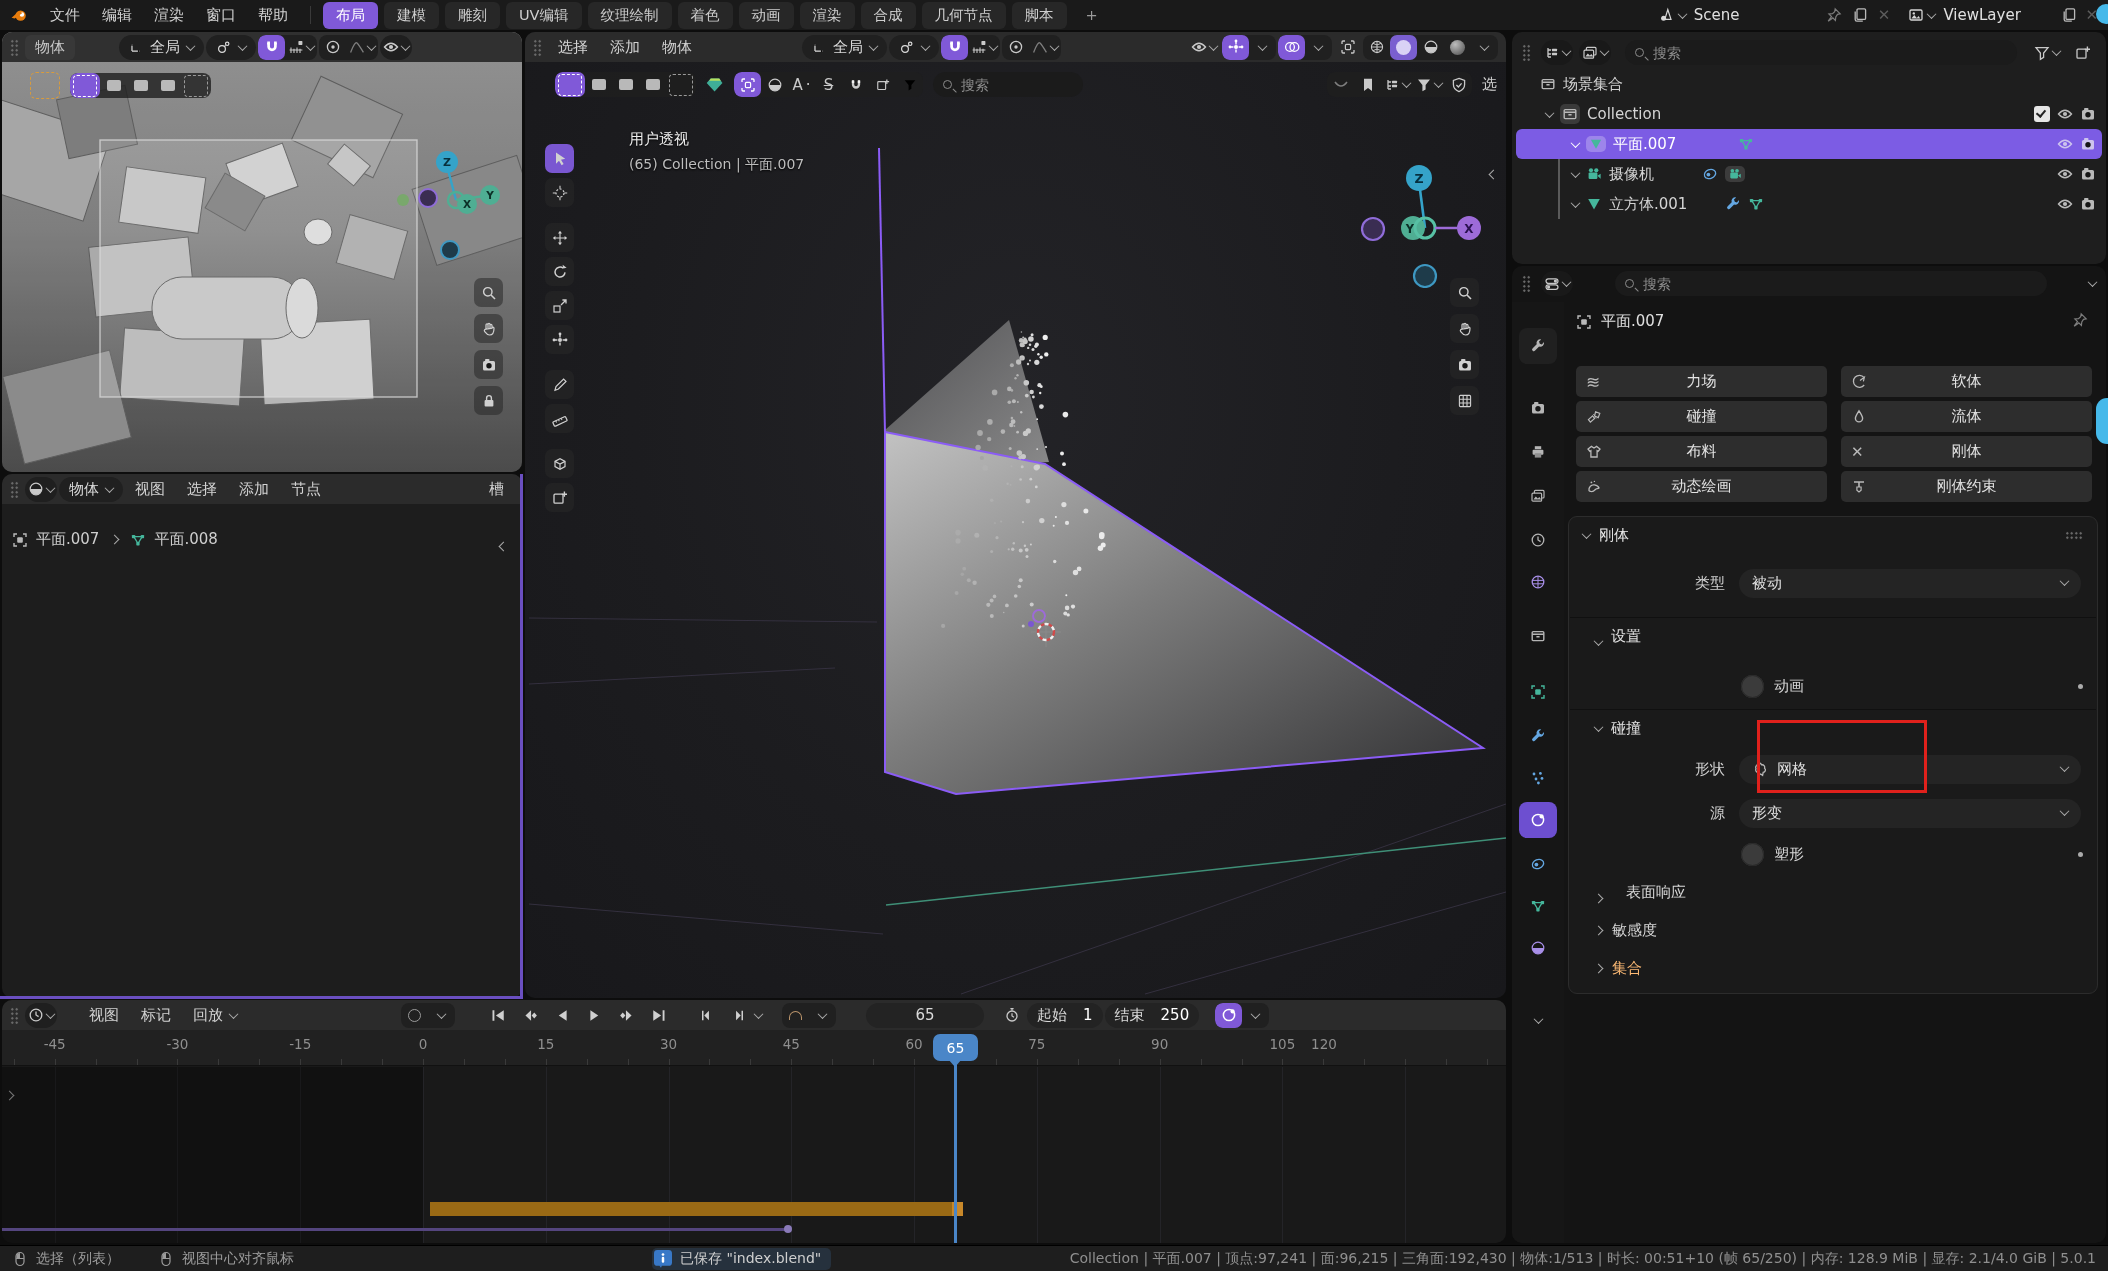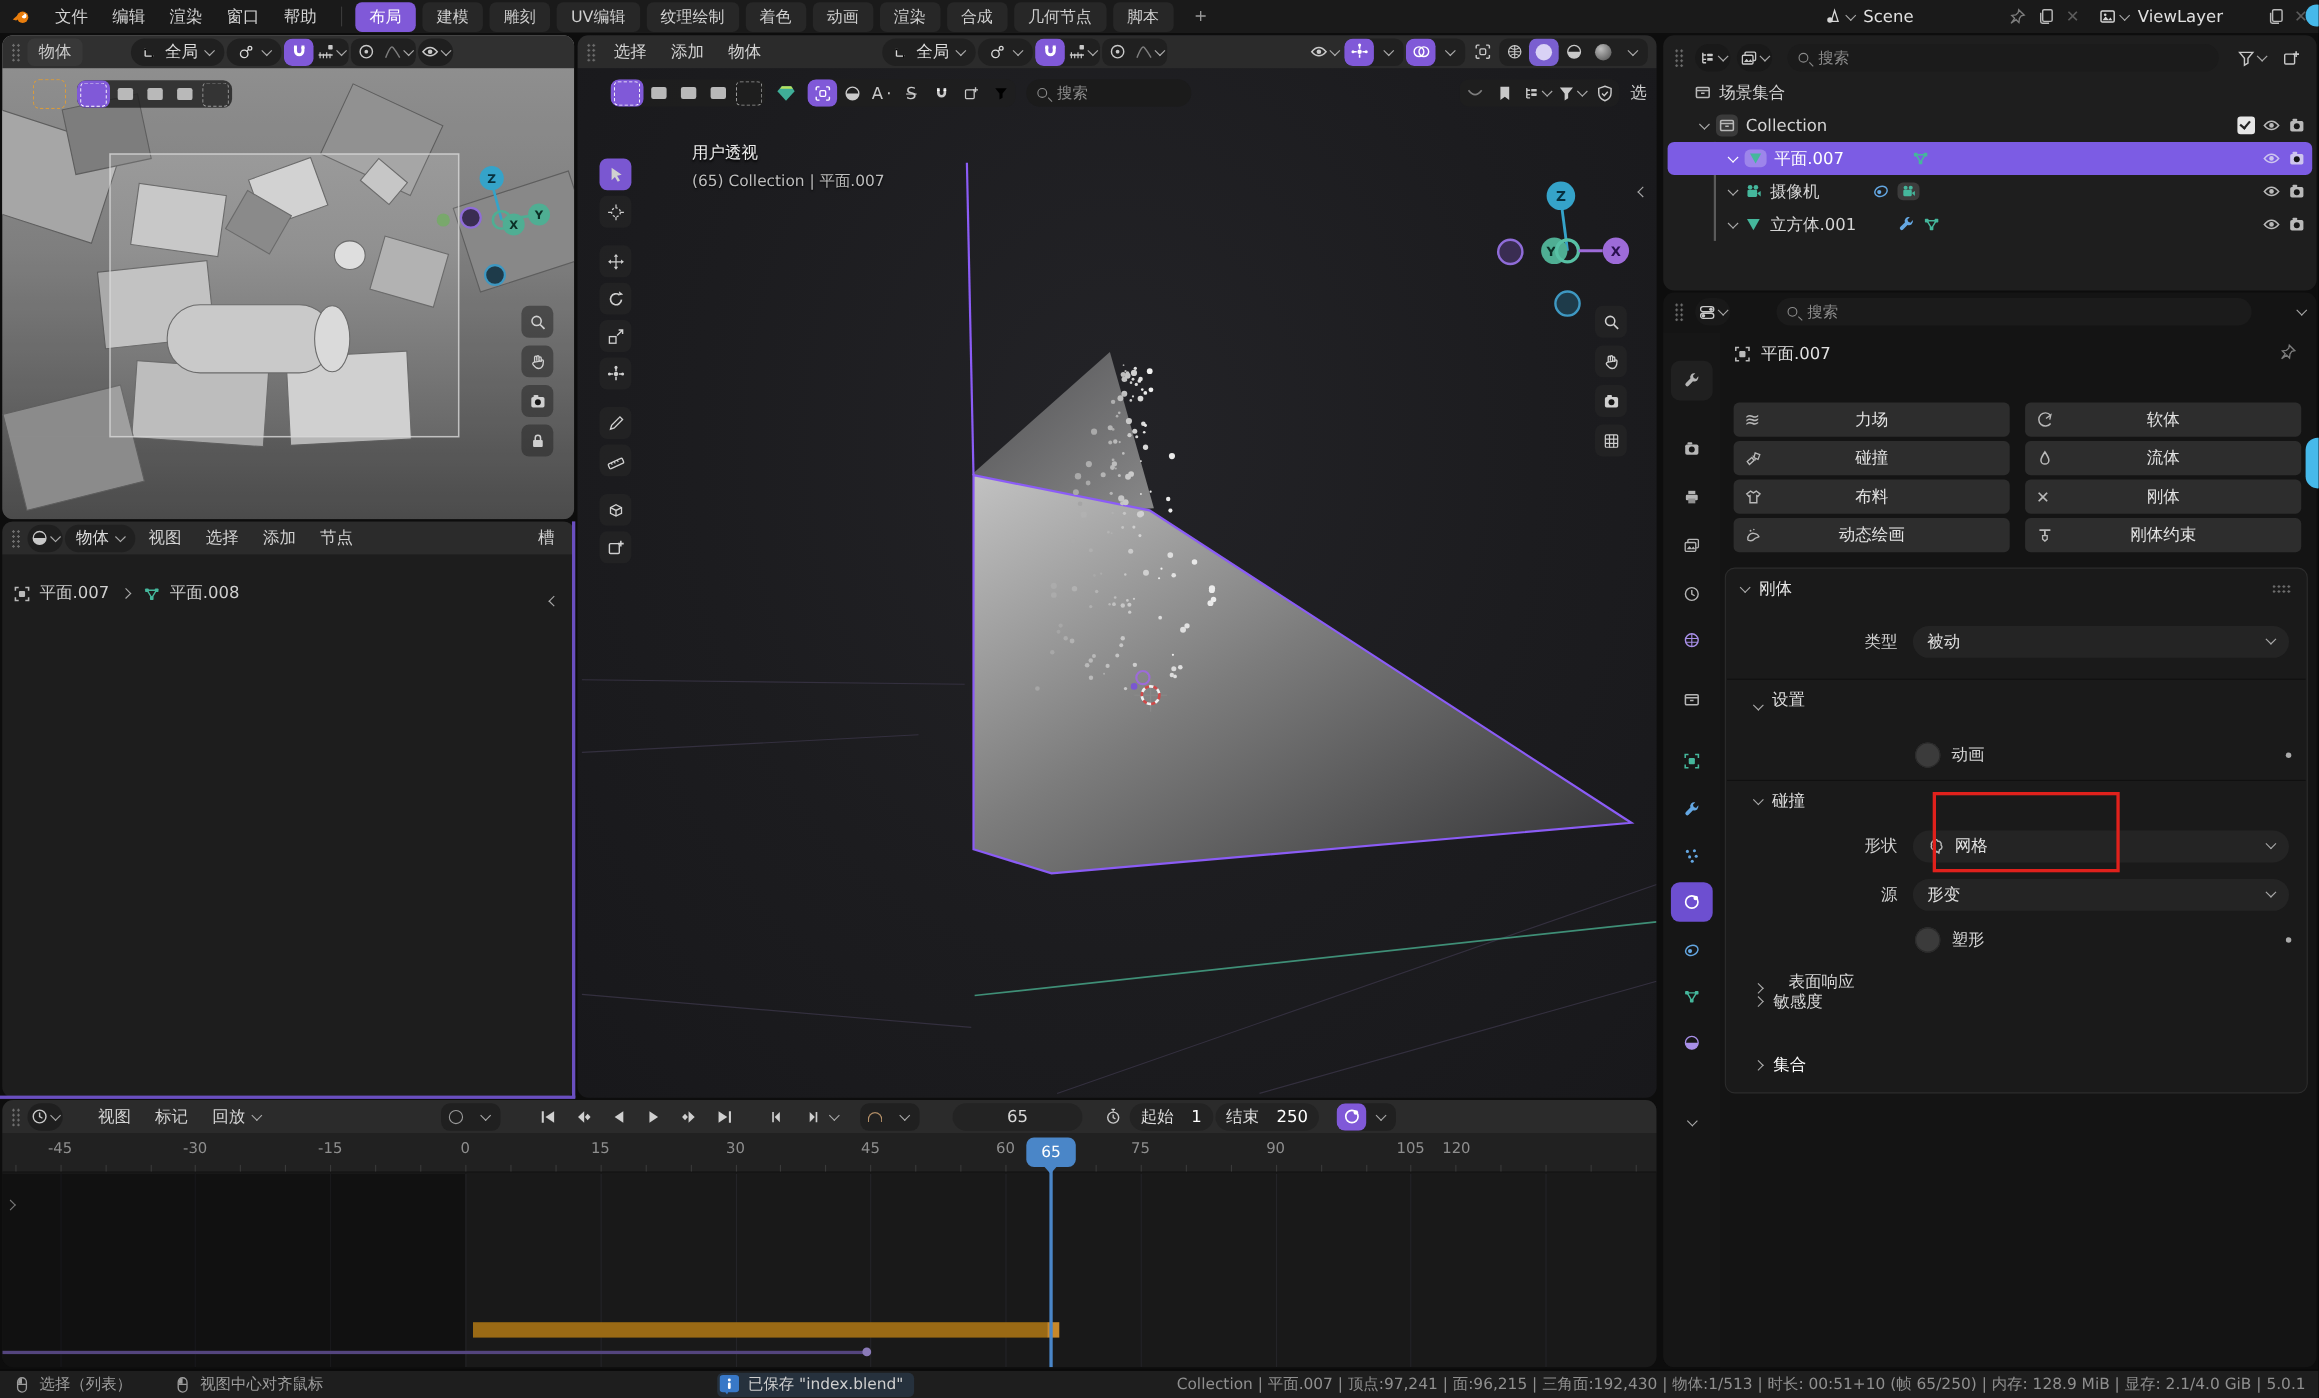--- a/index.html
+++ b/index.html
@@ -1348,27 +1348,27 @@
       <div class="abs" style="left:0;right:0;top:320px;height:34px;display:flex;align-items:center">
         <span style="width:172px"></span>
         <span class="tgl"></span>
         <span style="margin-left:10px;color:#d6d6d6">塑形</span>
         <span class="dot"></span>
       </div>
       <div class="abs" style="left:26px;top:366px;display:flex;align-items:flex-end;gap:24px">
         <span class="chv chvr"></span>
         <span style="color:#d8d8d8">表面响应</span>
       </div>
-      <div class="abs" style="left:26px;top:384px;display:flex;align-items:center;gap:10px">
+      <div class="abs" style="left:26px;top:404px;display:flex;align-items:center;gap:10px">
         <span class="chv chvr"></span>
         <span style="color:#d8d8d8">敏感度</span>
       </div>
       <div class="abs" style="left:26px;top:442px;display:flex;align-items:center;gap:10px">
         <span class="chv chvr"></span>
-        <span style="color:#ffffff">集合</span>
+        <span style="color:#fdba74">集合</span>
       </div>
     </div>
   </div>
 
   <div class="abs" style="left:1757px;top:720px;width:170px;height:73px;border:3.5px solid var(--anno);z-index:50"></div>
   <div class="abs" style="left:2096px;top:398px;width:22px;height:46px;border-radius:12px;background:#46b9ea"></div>
 
   <div class="area" id="tl" style="left:2px;top:1000px;width:1504px;height:243px;background:#191919">
     <div class="hdr">
       <span class="grip"></span>

